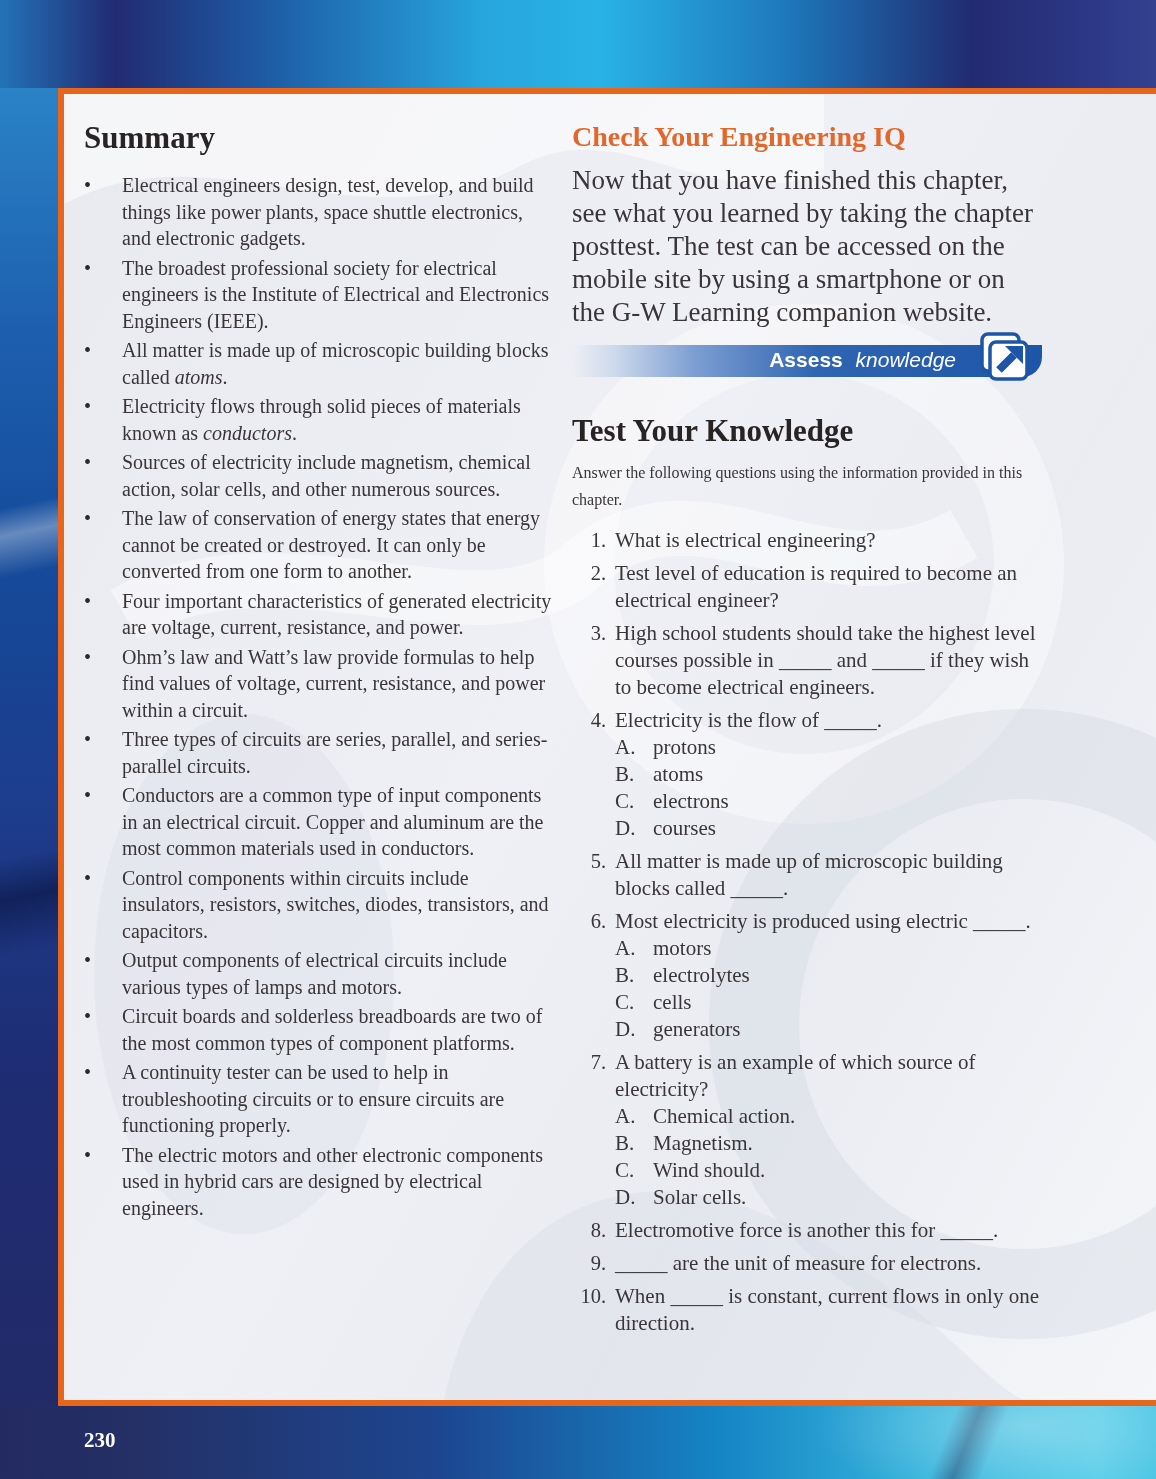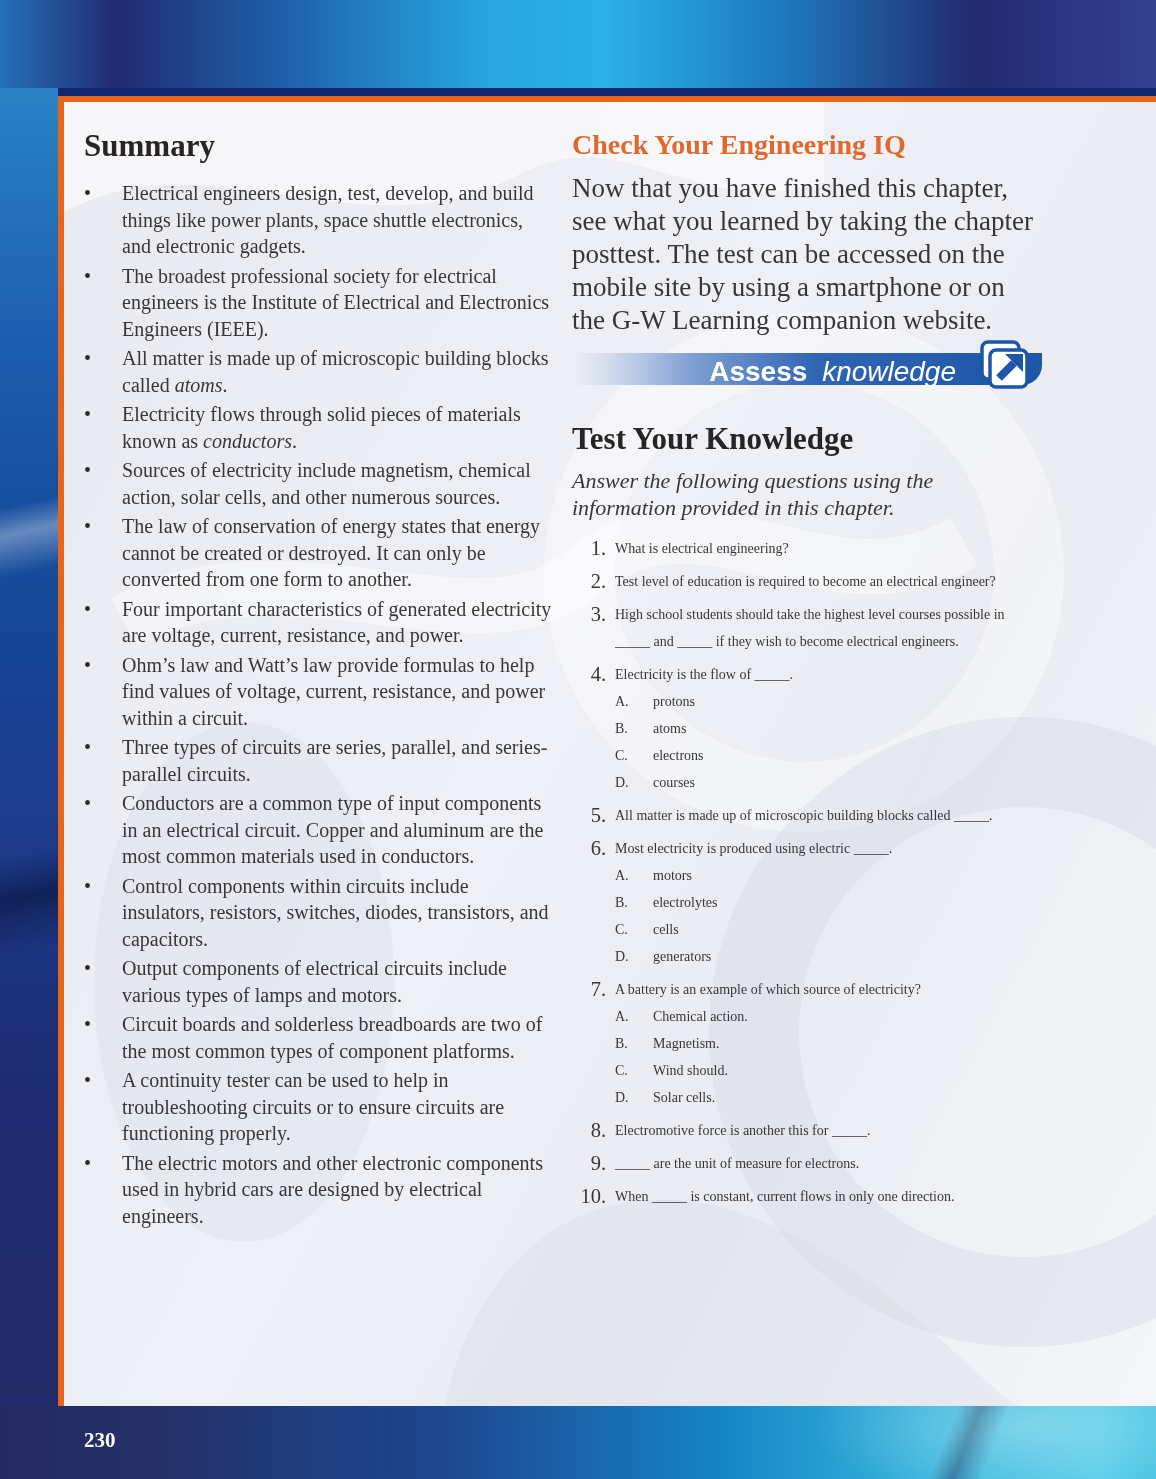--- a/index.html
+++ b/index.html
@@ -12,65 +12,65 @@
                #29b2e6 52%,#1e78bc 68%,#222b70 84%,#2e3a8a 96%,#33418f 100%);}
   .left-band{position:absolute;left:0;top:88px;width:58px;height:1391px;
     background:linear-gradient(180deg,#2a83c6 0%,#1d5eae 18%,#154a9a 34%,
                #1d3c8c 52%,#1e2c72 72%,#232a66 100%);}
   .left-band::after{content:"";position:absolute;inset:0;
     background:linear-gradient(168deg,rgba(255,255,255,0) 30%,rgba(255,255,255,.35) 32%,
                rgba(255,255,255,0) 35%,rgba(2,8,40,0) 55%,rgba(2,8,40,.45) 58%,
                rgba(2,8,40,0) 62%);}
   .panel{position:absolute;left:58px;top:88px;width:1098px;height:1318px;box-sizing:border-box;
     border:6px solid #E8661C;border-right:none;
-    background:linear-gradient(118deg,#e9eaf0 0%,#eff0f5 45%,#eaecf2 68%,#f4f6f9 100%);margin-top:8px;}
+    background:linear-gradient(118deg,#e9eaf0 0%,#eff0f5 45%,#eaecf2 68%,#f4f6f9 100%);}
   .watermark{position:absolute;left:0;top:0;width:100%;height:100%;pointer-events:none;}
   .footer{position:absolute;left:0;top:1406px;width:1156px;height:73px;overflow:hidden;
     background:linear-gradient(90deg,#232a62 0%,#243066 12%,#1d4690 38%,#1584c4 62%,
                #36b4dc 80%,#55cce8 95%,#49c4e4 100%);}
   .footer-gear{position:absolute;right:-30px;top:-16px;width:420px;height:130px;
     background:radial-gradient(ellipse at 62% 28%,rgba(255,255,255,.30),rgba(255,255,255,0) 58%),
                linear-gradient(112deg,transparent 42%,rgba(8,18,60,.40) 47%,transparent 53%);}
   .page-num{position:absolute;left:84px;top:22px;color:#ffffff;font-weight:bold;font-size:21px;}
 
   
   .col{position:absolute;top:24px;}
   .col-left{left:20px;width:468px;}
   .col-right{left:508px;width:470px;}
 
   h1{margin:0;font-size:31px;line-height:36px;color:#292424;font-weight:bold;}
   .h-orange{color:#E2672B;font-size:28px;line-height:34px;margin:2px 0 10px;}
   .h-summary{margin:2px 0 16px;}
   .h-tk{margin:36px 0 10px;}
 
   .body-text{font-size:27px;line-height:33px;color:#3a3637;margin:0;}
-  .intro{font-style:italic;font-size:22px;line-height:27px;color:#3a3637;margin:0 0 14px;}
+  .intro{font-size:16px;line-height:27px;color:#3a3637;margin:0 0 14px;}
 
   
   .bullet{display:flex;margin-bottom:3px;}
   .dot{flex:0 0 38px;font-size:20px;line-height:26.5px;color:#2c2828;}
   .btxt{flex:1;font-size:20px;line-height:26.5px;color:#3a3637;}
 
   
   .questions{margin-top:2px;}
   .q{display:flex;margin-bottom:6px;}
   .qnum{flex:0 0 34px;text-align:right;margin-right:9px;
         font-size:20.5px;line-height:27px;color:#3a3637;}
-  .qbody{flex:1;font-size:14px;line-height:27px;color:#3a3637;}
+  .qbody{flex:1;font-size:21px;line-height:27px;color:#3a3637;}
   .choice{display:flex;}
   .cletter{flex:0 0 38px;}
   .ctxt{flex:1;}
 
   
   .assess-banner{position:relative;height:32px;margin:16px 0 0;
     border-radius:0 0 20px 0;
     background:linear-gradient(90deg,rgba(234,238,246,0) 0%,#cdd9ec 9%,#7d9ed2 26%,
                #2f65b2 52%,#1d55a8 100%);}
   .assess-text{position:absolute;right:86px;top:3px;color:#fff;
-    font-family:"Liberation Sans",sans-serif;font-size:28px;white-space:nowrap;}
+    font-family:"Liberation Sans",sans-serif;font-size:21px;white-space:nowrap;}
   .assess-bold{font-weight:bold;}
   .assess-italic{font-style:italic;margin-left:7px;font-weight:normal;}
   .assess-icon{position:absolute;right:8px;top:-14px;width:56px;height:56px;}
 </style>
 </head>
 <body>
 
 <div class="page">
 
   <div class="top-band"></div>

